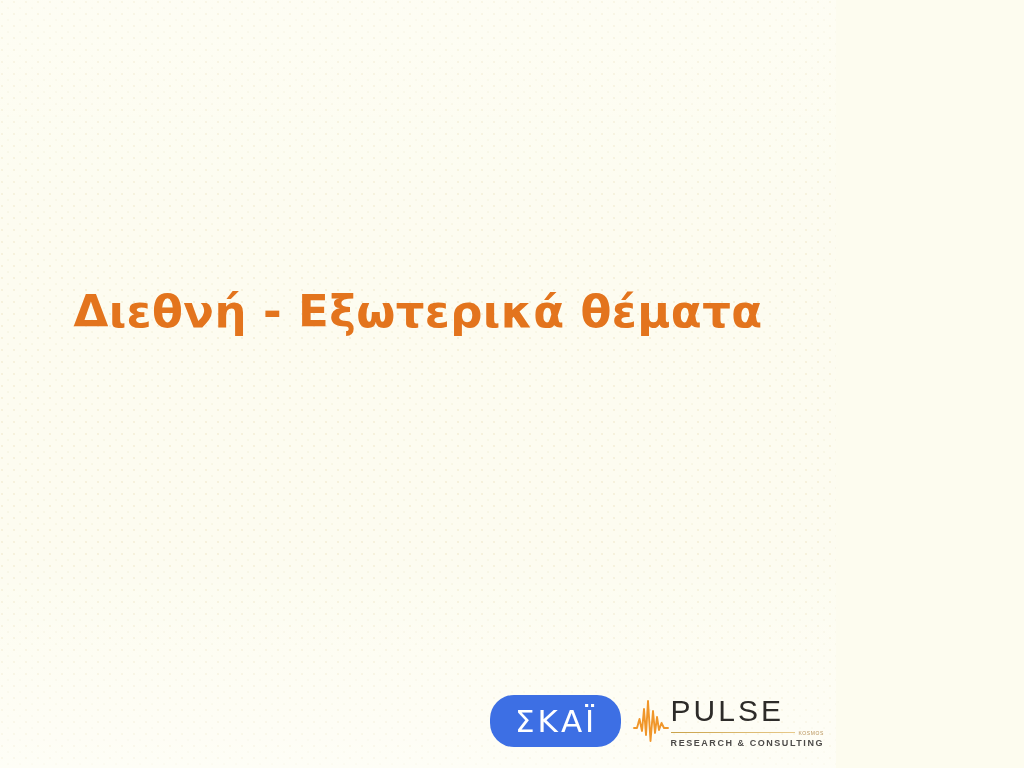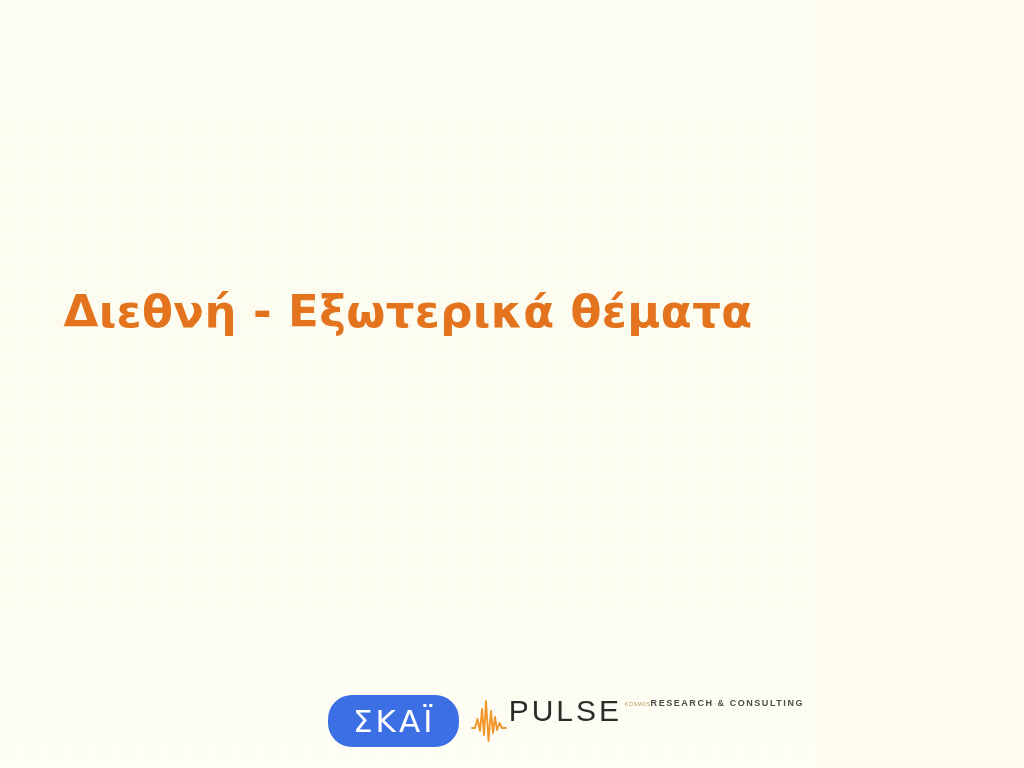--- a/index.html
+++ b/index.html
@@ -17,20 +17,21 @@
   .slide {
     position: relative;
     width: 816px;
     height: 768px;
     background-color: #fdfcef;
     background-image:
       radial-gradient(circle at 2px 2px, rgba(226, 214, 168, 0.30) 1px, transparent 1.4px),
       radial-gradient(circle at 8px 8px, rgba(232, 223, 186, 0.22) 1px, transparent 1.4px);
     background-size: 12px 12px, 12px 12px;
     overflow: hidden;
+    padding-left: 20px;
   }
 
   
   .slide::after {
     content: "";
     position: absolute;
     inset: 0;
     pointer-events: none;
     background: linear-gradient(180deg,
         rgba(255,255,250,0.40) 0%,
@@ -100,21 +101,21 @@
     gap: 2px;
   }
   .pulse-wave {
     width: 36px;
     height: 48px;
     flex: 0 0 auto;
     display: block;
   }
   .pulse-text-col {
     display: flex;
-    flex-direction: row;
+    flex-direction: column;
     justify-content: center;
     height: 52px;
     padding-top: 1px;
   }
   .pulse-word {
     font-family: "Liberation Sans", sans-serif;
     font-size: 30px;
     font-weight: 300;
     letter-spacing: 3px;
     color: #2d2b29;

